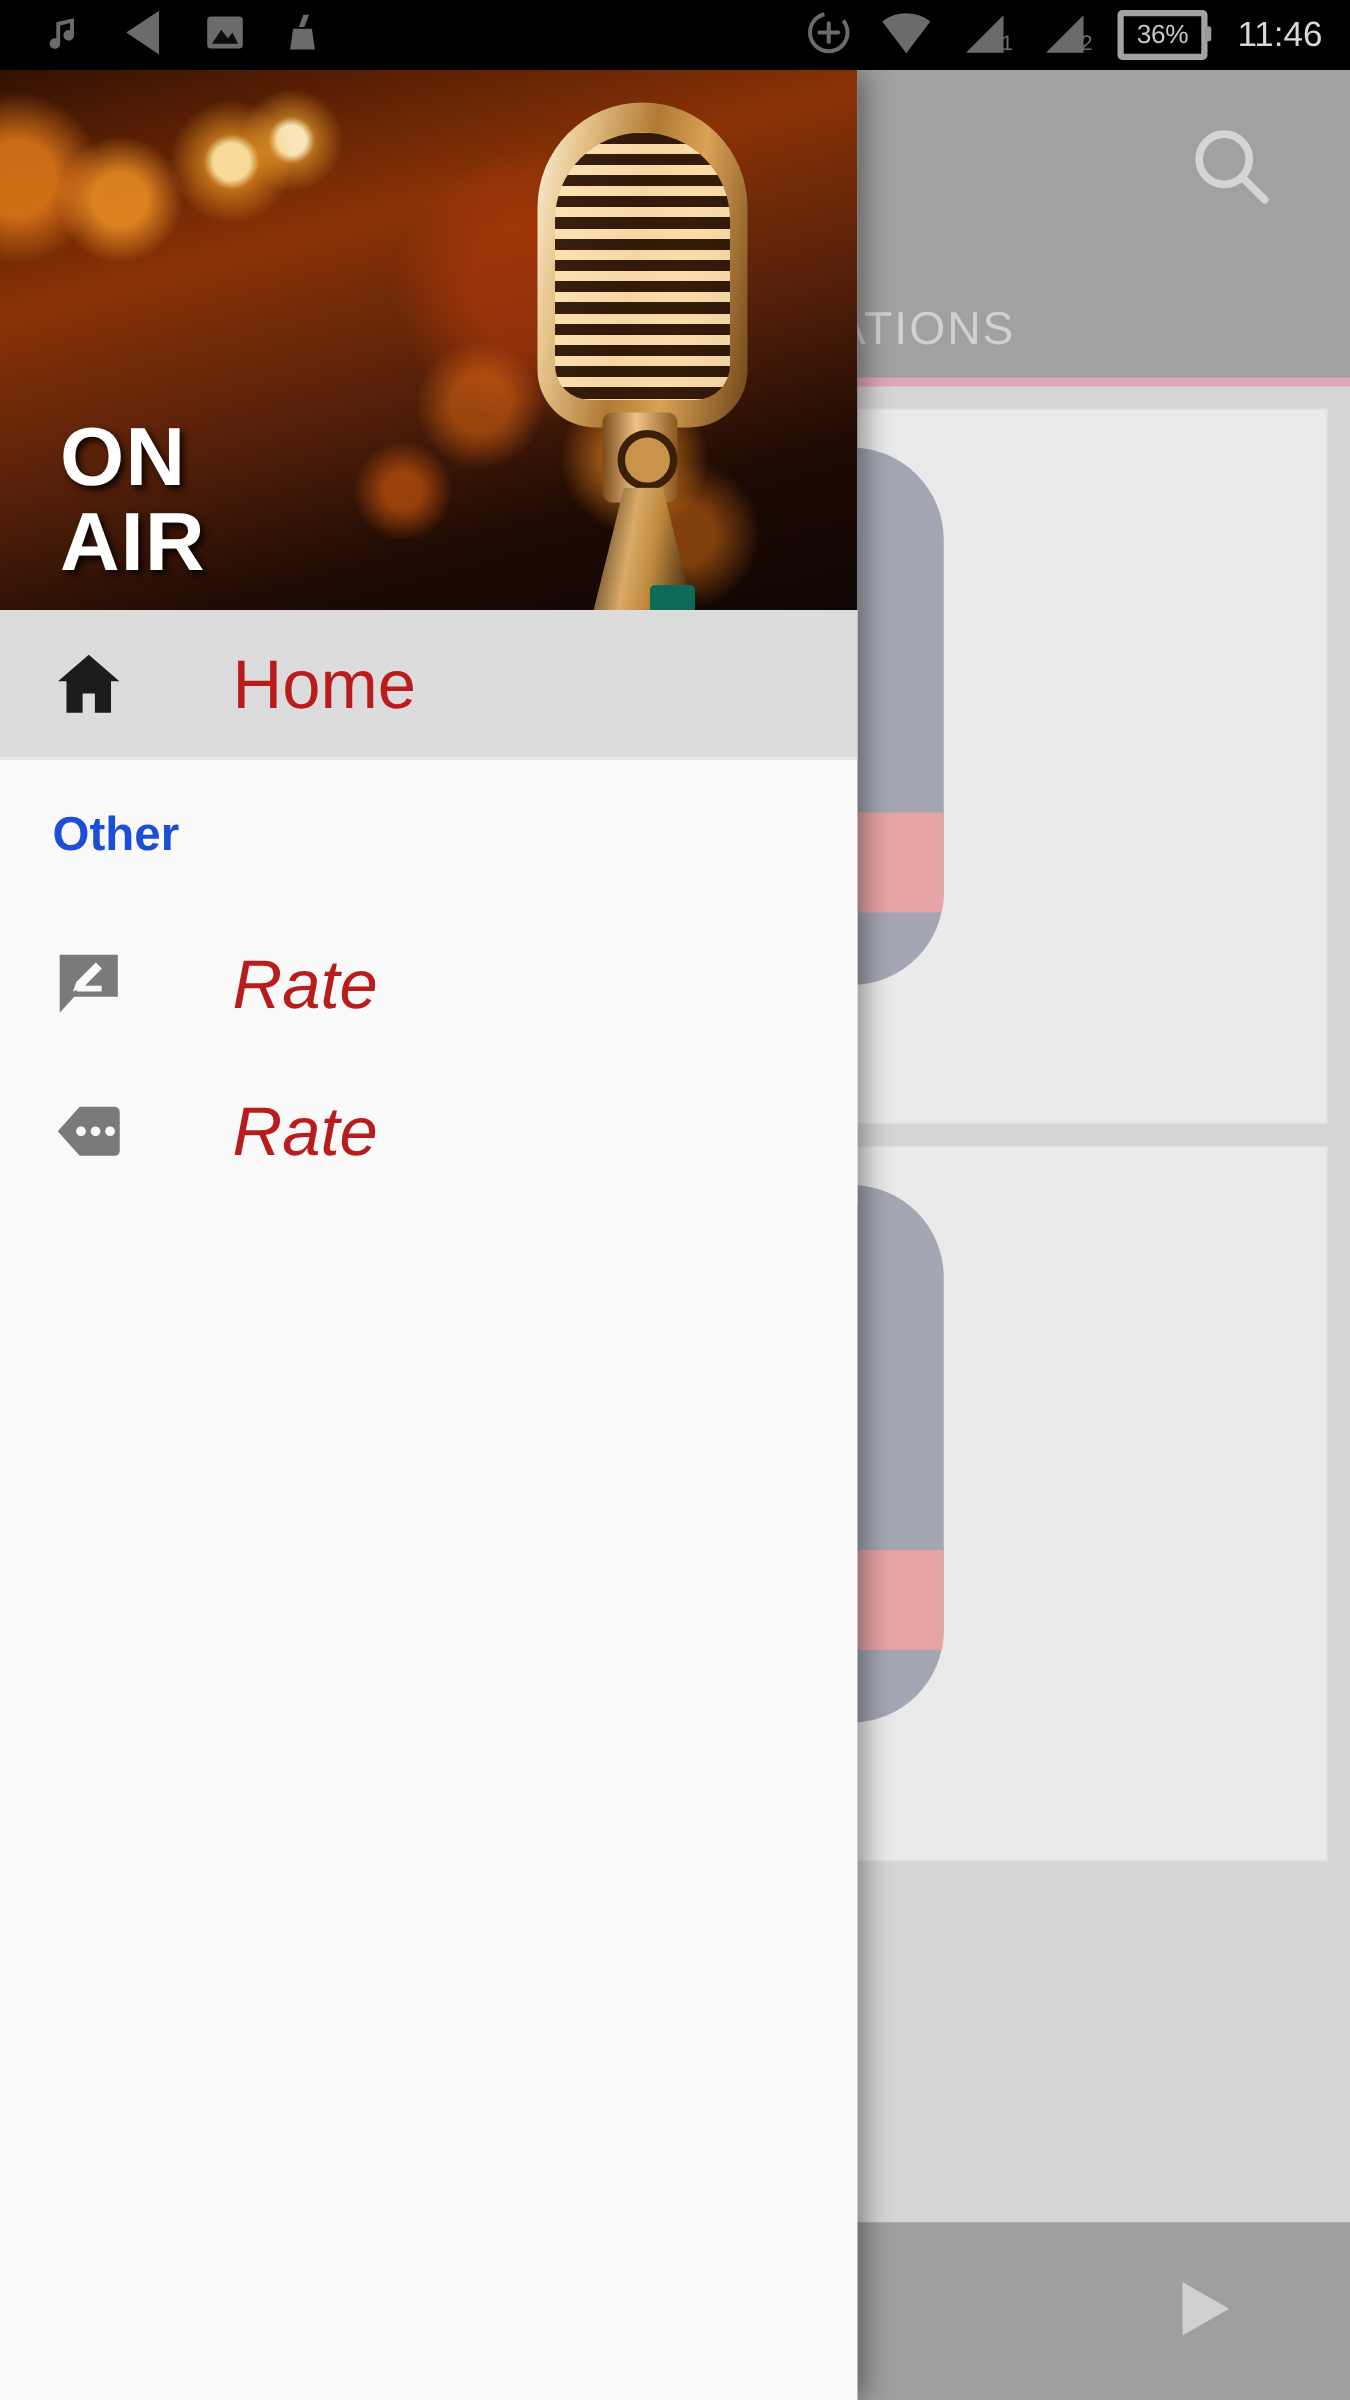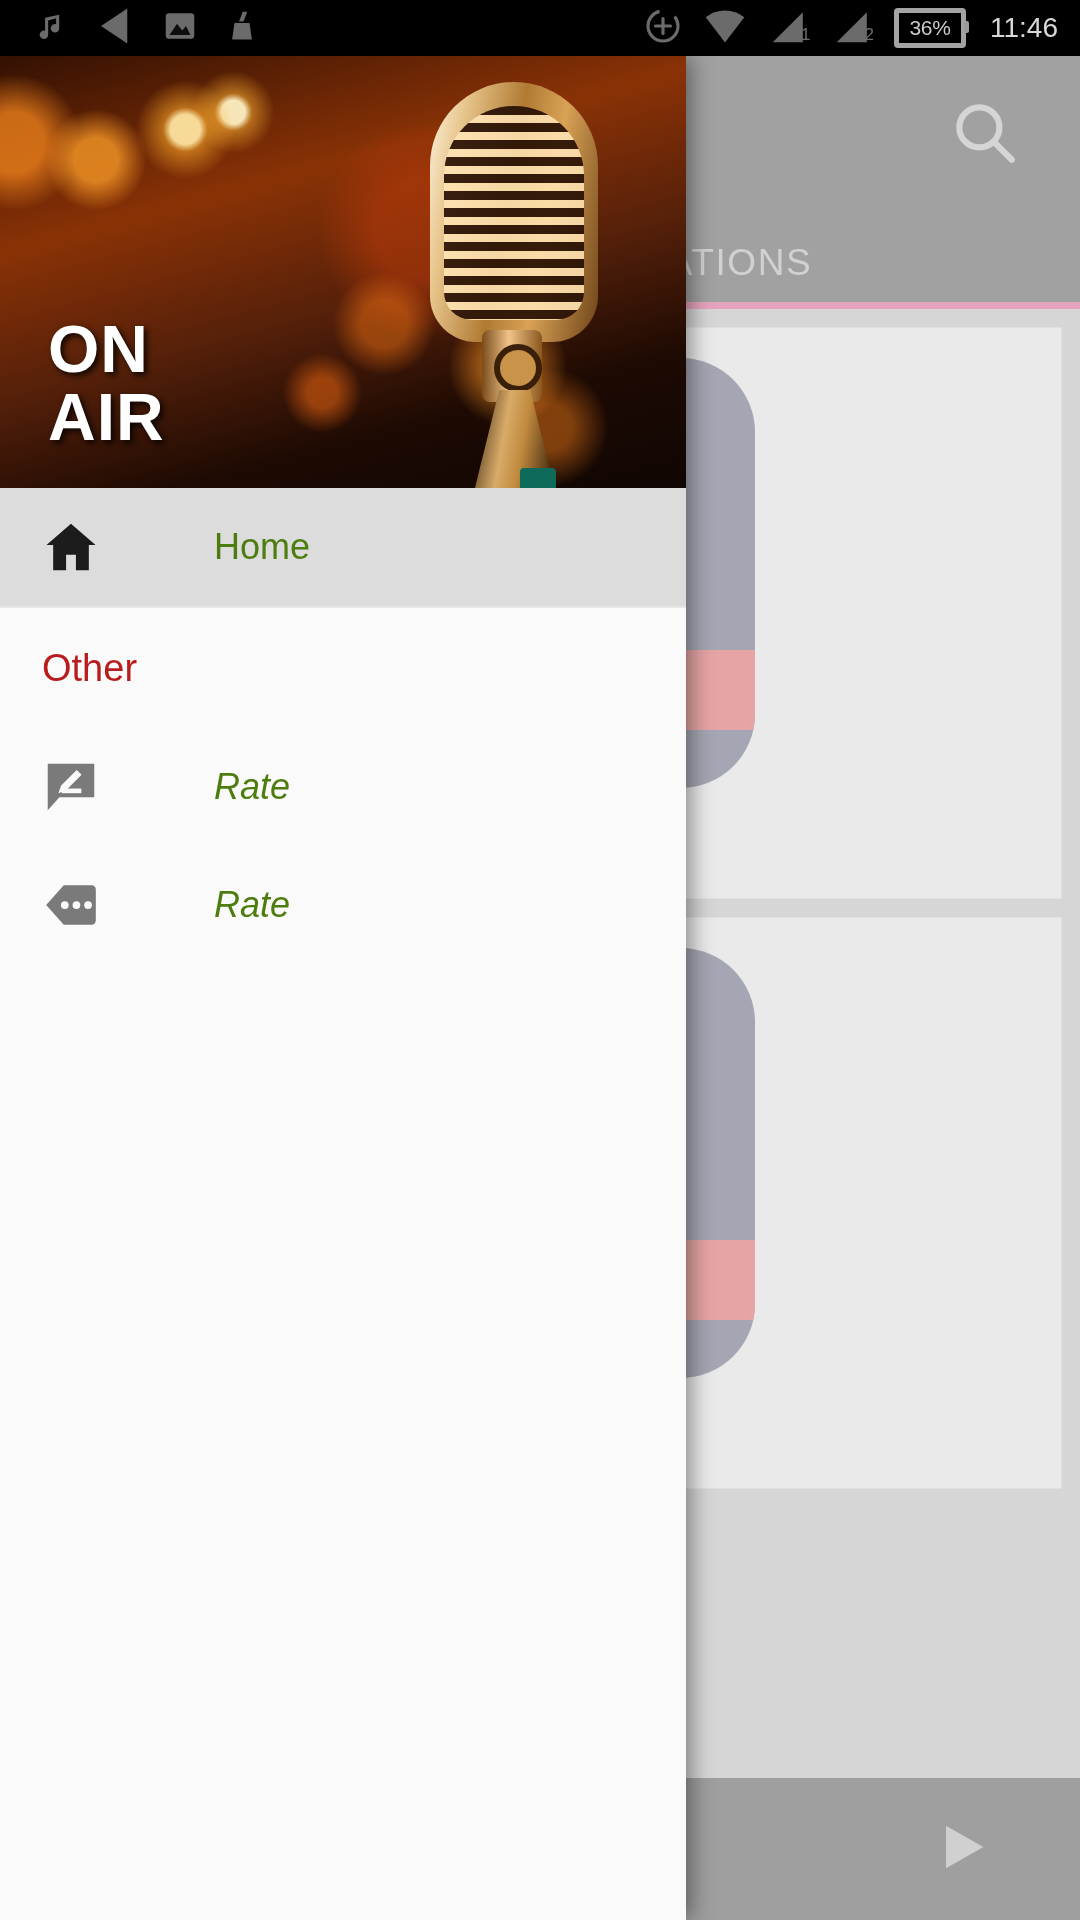--- a/index.html
+++ b/index.html
@@ -293,21 +293,21 @@
   }
   #dh-mic .cap {
     position:absolute; left: 112px; top: 400px;
     width: 36px; height: 30px;
     background: #0e6b5a;
     border-radius: 4px;
   }
   #onair {
     position:absolute;
     left: 48px;
-    bottom: 36px;
+    bottom: 20px;
     color: #ffffff;
     font-size: 66px;
     font-weight: bold;
     line-height: 1.03;
     letter-spacing: 1px;
     text-shadow: 3px 3px 6px rgba(0,0,0,.85);
   }
 
   .drawer-divider {
     height: 2px;
@@ -323,31 +323,32 @@
     background: #fafafa;
   }
   .nav-item.selected { background: #dcdcdc; }
   .nav-icon {
     width: 70px;
     display:flex;
     align-items:center;
     justify-content: flex-start;
   }
   .nav-label {
-    margin-left: 104px;
-    font-size: 36px;
-    color: #4d7c0f;
+    margin-left: 76px;
+    font-size: 55px;
+    color: #b91c1c;
   }
   .nav-section-title {
     height: 120px;
     display:flex;
     align-items:center;
     padding-left: 42px;
     font-size: 38px;
-    color: #b91c1c;
+    color: #1d4ed8;
+    font-weight: bold;
   }
   .other-item { height: 118px; font-style: italic; }
 </style>
 </head>
 <body>
 
 <div id="app-behind">
 
   <div id="appbar">
     <div id="search-btn">

